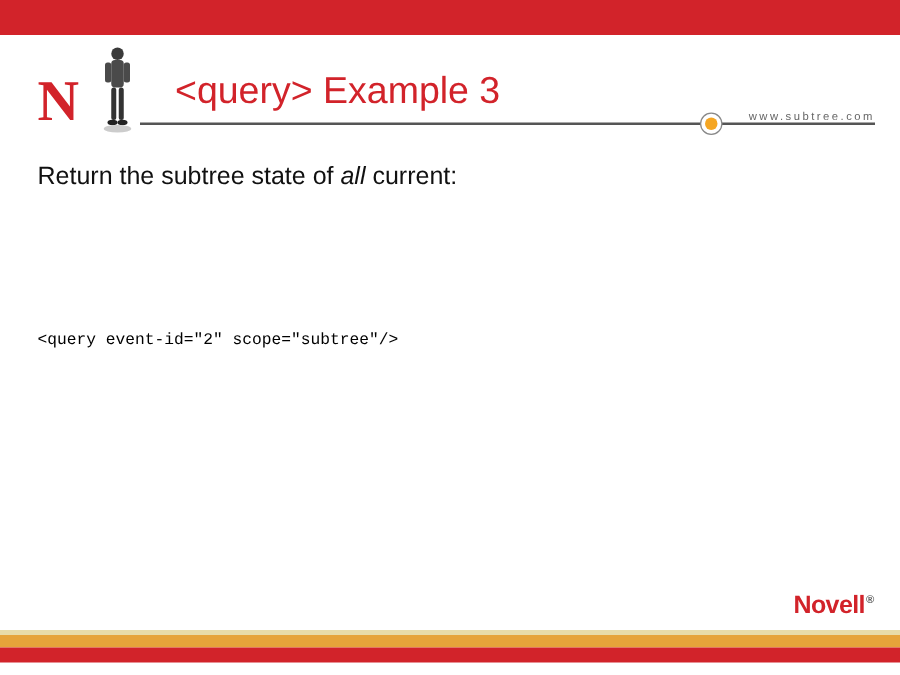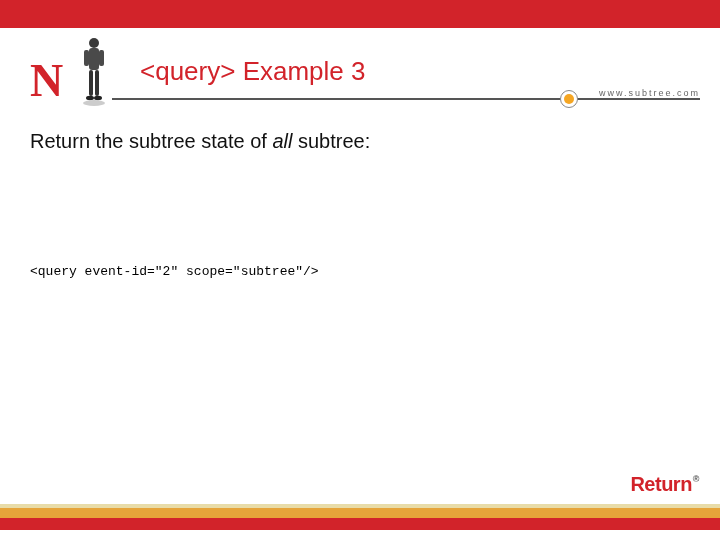--- a/index.html
+++ b/index.html
@@ -25,21 +25,21 @@
     left: 48px;
     top: 0;
     width: 32px;
     height: 72px;
   }
 
   .title {
     position: absolute;
     top: 56px;
     left: 140px;
-    font-size: 26px;
+    font-size: 30px;
     color: #d2232a;
     font-family: Verdana, Arial, sans-serif;
     font-weight: 400;
   }
 
   .hr-line {
     position: absolute;
     top: 98px;
     left: 112px;
     width: 588px;
@@ -146,28 +146,28 @@
   <div class="title">&lt;query&gt; Example 3</div>
 
   <div class="hr-line"></div>
   <div class="hr-dot-outer">
     <div class="hr-dot-inner"></div>
   </div>
 
   <div class="url-text">www.subtree.com</div>
 
   <div class="body-text">
-    <span>Return the subtree state of </span><span class="italic">all</span><span> subtree:</span>
+    <span>Return the subtree state of </span><span class="italic">all</span><span> current:</span>
   </div>
 
   <div class="code-text">&lt;query event-id="2" scope="subtree"/&gt;</div>
 
   <div class="bottom-band">
     <div class="band-tan"></div>
     <div class="band-orange"></div>
     <div class="band-red"></div>
   </div>
 
   <div class="footer-logo">
-    <span>Return</span><span class="reg">®</span>
+    <span>Novell</span><span class="reg">®</span>
   </div>
 
 </div>
 
 </body></html>

